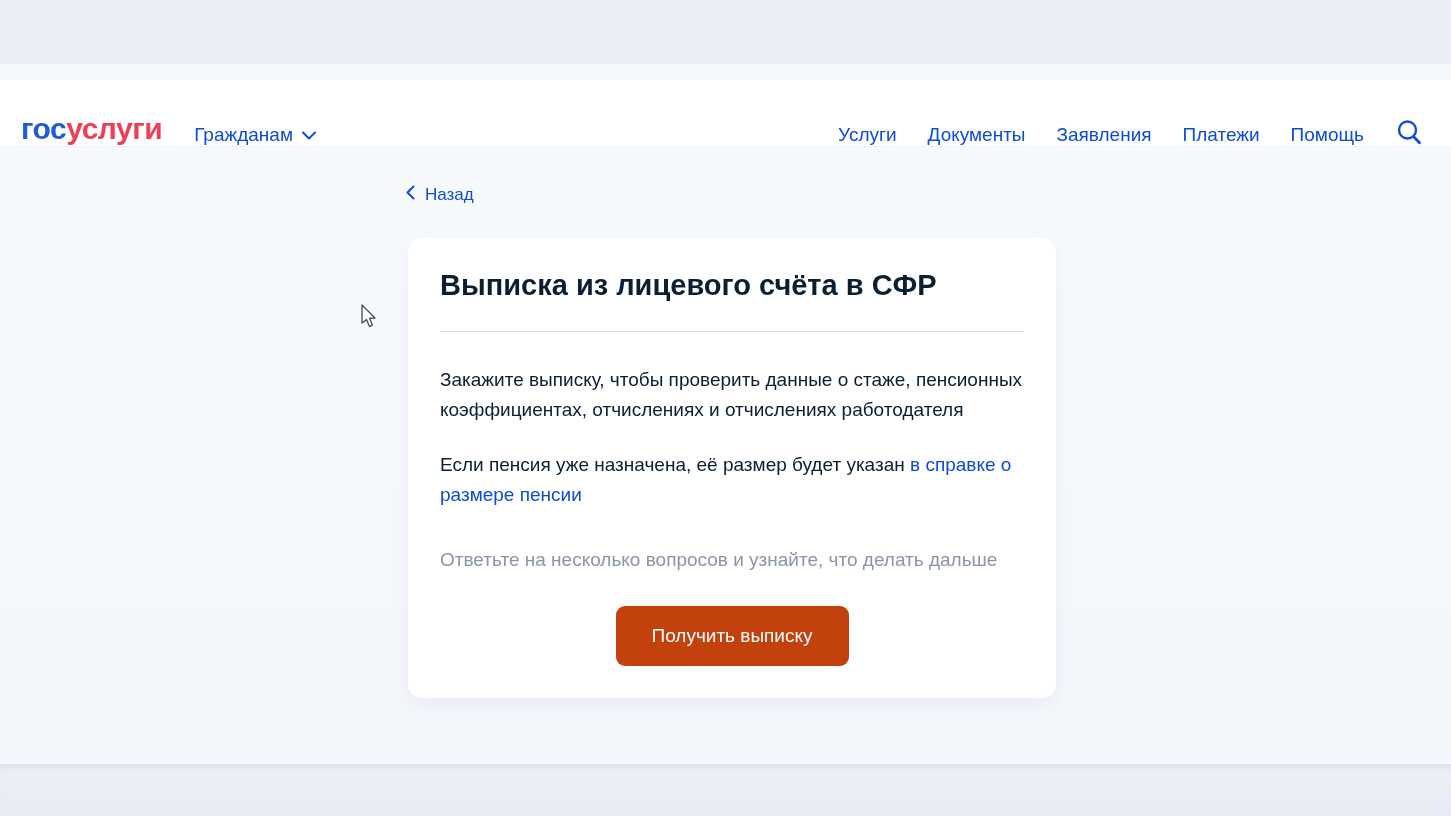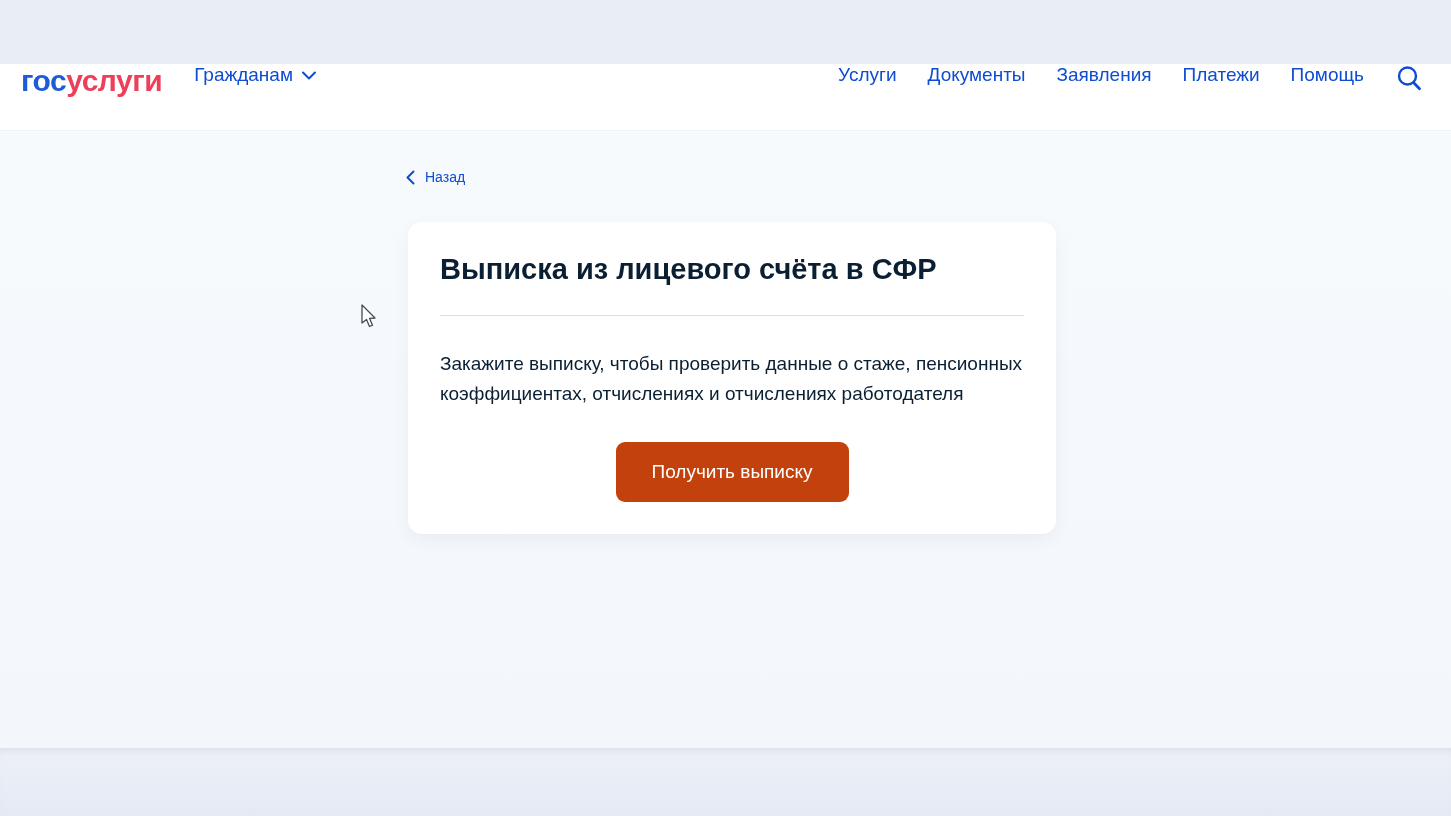--- a/index.html
+++ b/index.html
@@ -15,23 +15,24 @@
   .top-strip {
     height: 64px;
     background: #e9edf6;
   }
 
   
   .header {
     height: 67px;
     background: #ffffff;
     display: flex;
-    align-items: flex-start;
+    align-items: flex-end;
     padding: 0 28px 0 21px;
     border-bottom: 1px solid #eef1f7;
+    margin-top: 16px;
   }
   .logo {
     font-size: 30px;
     font-weight: bold;
     letter-spacing: -0.5px;
     text-decoration: none;
     white-space: nowrap;
   }
   .logo .part1 { color: #1d5bd8; }
   .logo .part2 { color: #ee3f58; }
@@ -71,24 +72,24 @@
   .main {
     position: relative;
     height: 617px;
     background: linear-gradient(#f7fafd, #f3f6fb);
   }
   .back-link {
     position: absolute;
     left: 406px;
     top: 38px;
     display: inline-flex;
-    align-items: center;
+    align-items: flex-start;
     gap: 10px;
     color: #0d4cd3;
-    font-size: 14px;
+    font-size: 17px;
     text-decoration: none;
   }
 
   .card {
     position: absolute;
     left: 408px;
     top: 91px;
     width: 648px;
     background: #ffffff;
     border-radius: 14px;
@@ -211,21 +212,23 @@
     <span>Назад</span>
   </a>
 
   <section class="card">
     <h1>Выписка из лицевого счёта в СФР</h1>
     <div class="divider"></div>
 
     <p class="descr">Закажите выписку, чтобы проверить данные о стаже, пенсионных коэффициентах, отчислениях и отчислениях работодателя</p>
 
 
-
+    <p class="pension-note"><span>Если пенсия уже назначена, её размер будет указан </span><a class="inline-link" href="#">в справке о размере пенсии</a></p>
+
+    <p class="hint">Ответьте на несколько вопросов и узнайте, что делать дальше</p>
 
     <button class="submit-btn">Получить выписку</button>
   </section>
 
 </main>
 
 <div class="footer"></div>
 
 <div class="cursor">
   <svg width="19" height="26" viewBox="0 0 19 26">

